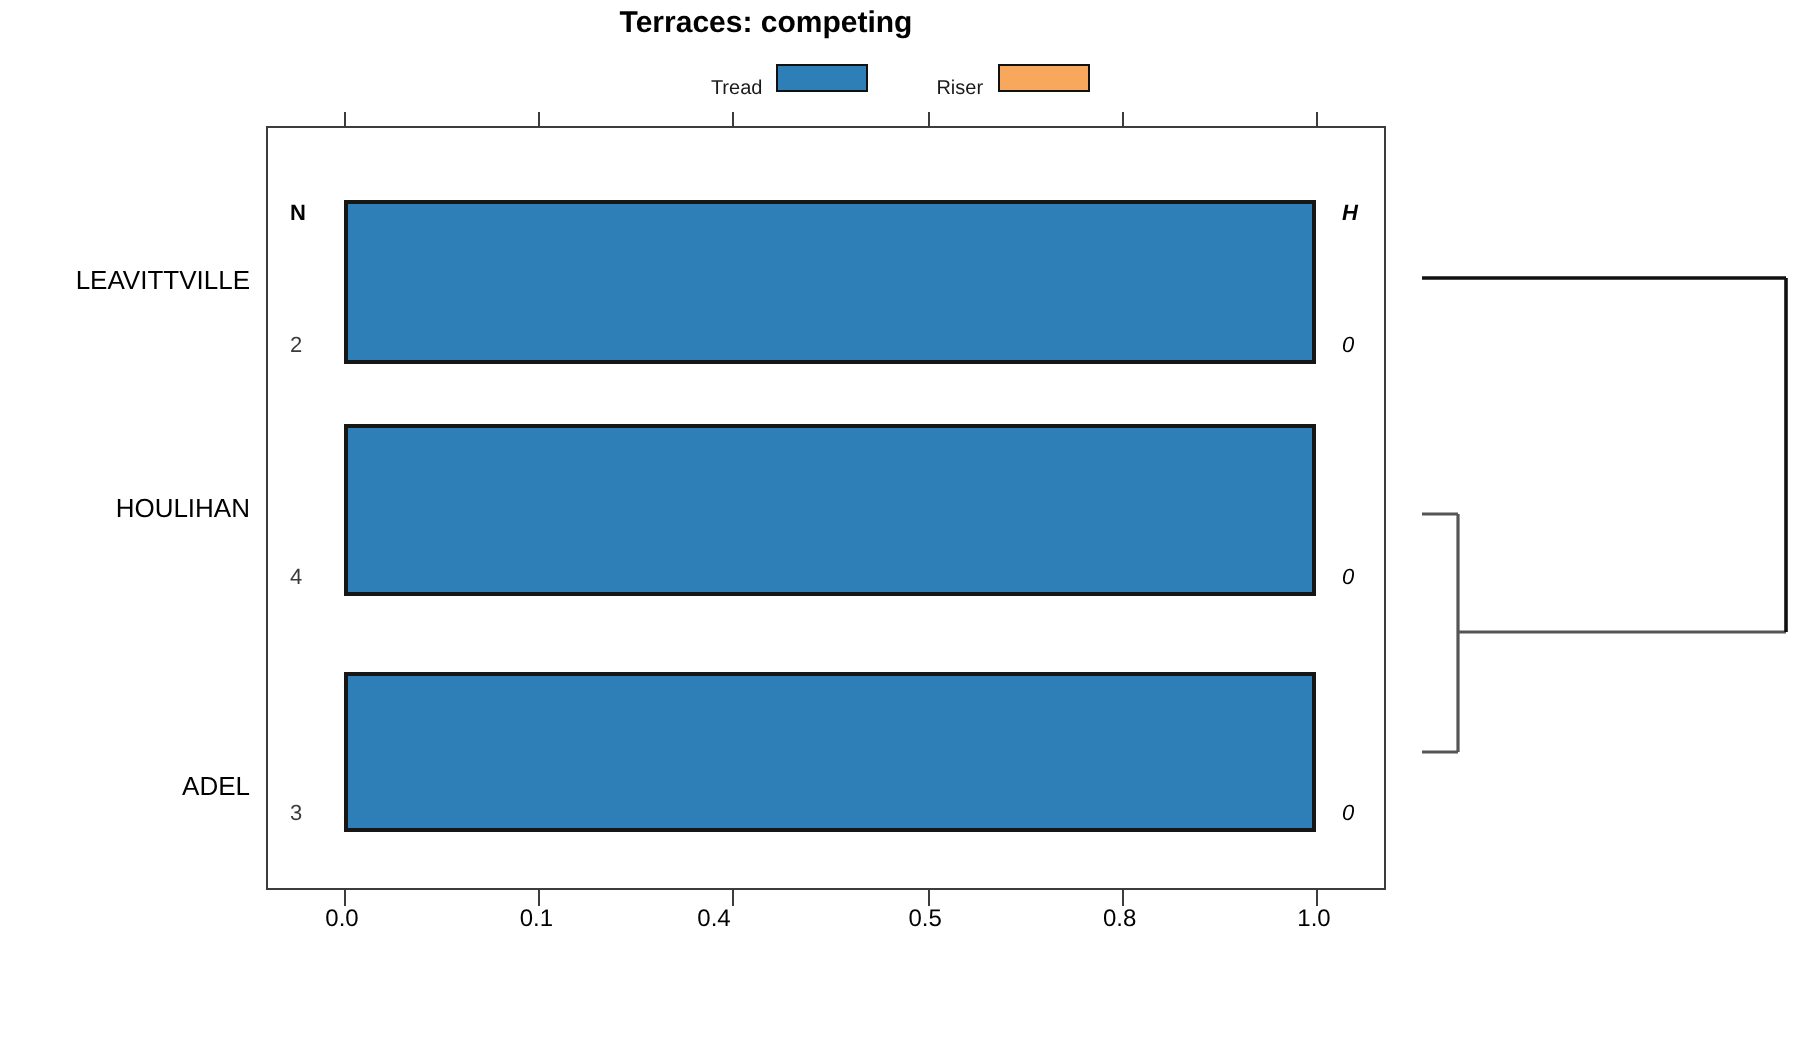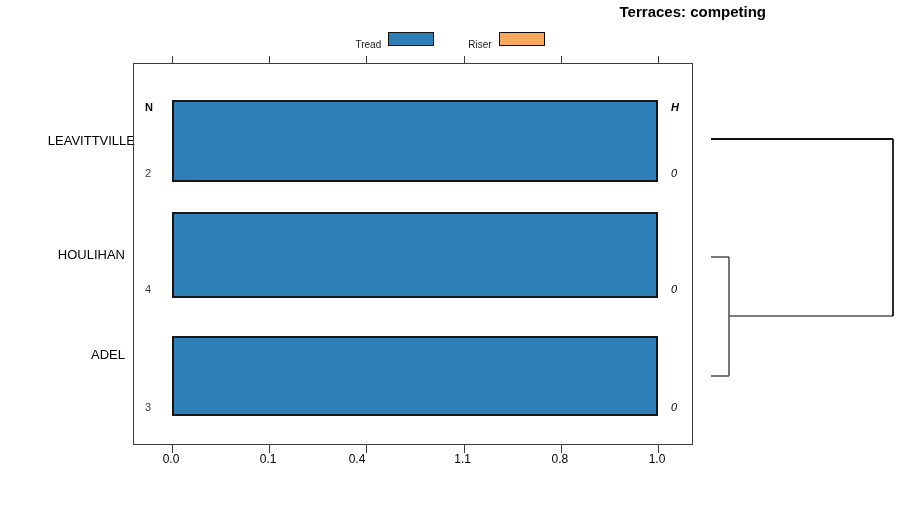--- a/index.html
+++ b/index.html
@@ -21,21 +21,21 @@
     width: 900px;
     height: 520px;
   }
 
   
   .chart-title {
     position: absolute;
     left: 0;
     top: 3px;
     width: 766px;
-    text-align: right;
+    text-align: center;
     font-size: 15px;
     font-weight: bold;
     letter-spacing: 0px;
   }
 
   
   .legend {
     position: absolute;
     top: 27px;
     left: 0;
@@ -162,23 +162,23 @@
       <span class="legend-label">Tread</span>
       <span class="legend-swatch" id="sw-0" style="background: rgb(46, 126, 184);"></span>
     </div>
     <div class="legend-entry">
       <span class="legend-label">Riser</span>
       <span class="legend-swatch" id="sw-1" style="background: rgb(247, 168, 92);"></span>
     </div>
   </div>
 
   <div id="cat-labels">
-      <div class="row-label" style="top: 140px; left: 0px; width: 125px; padding-left: 10px;">LEAVITTVILLE</div>
+      <div class="row-label" style="top: 140px; left: 0px; width: 125px;">LEAVITTVILLE</div>
       <div class="row-label" style="top: 254px; left: 0px; width: 125px;">HOULIHAN</div>
-      <div class="row-label" style="top: 354px; left: 0px; width: 125px;">ADEL</div>
+      <div class="row-label" style="top: 393px; left: 0px; width: 125px;">ADEL</div>
     </div>
 
   <div id="n-col">
       <div class="side-note header" style="left: 145px; top: 107px; font-style: normal;">N</div>
       <div class="count-note" style="left: 145px; top: 173px;">2</div>
       <div class="count-note" style="left: 145px; top: 289px;">4</div>
       <div class="count-note" style="left: 145px; top: 407px;">3</div>
     </div>
 
   <div id="h-col">
@@ -207,21 +207,21 @@
         <div class="tick-bottom" style="left: 426.8px;"></div>
         <div class="tick-top" style="left: 524px;"></div>
         <div class="tick-bottom" style="left: 524px;"></div>
       </div>
   </div>
 
   <div id="xlabels">
       <div class="xtick-label" style="left: 171px;">0.0</div>
       <div class="xtick-label" style="left: 268.2px;">0.1</div>
       <div class="xtick-label" style="left: 357px;">0.4</div>
-      <div class="xtick-label" style="left: 462.6px;">1.1</div>
+      <div class="xtick-label" style="left: 462.6px;">0.5</div>
       <div class="xtick-label" style="left: 559.8px;">0.8</div>
       <div class="xtick-label" style="left: 657px;">1.0</div>
     </div>
 
 
   <div class="dendro">
     <svg width="200" height="382" viewBox="0 0 200 382">
       <g fill="none" stroke="#555555" stroke-width="1.6">
 
         <path d="M11 194 L29 194"></path>

